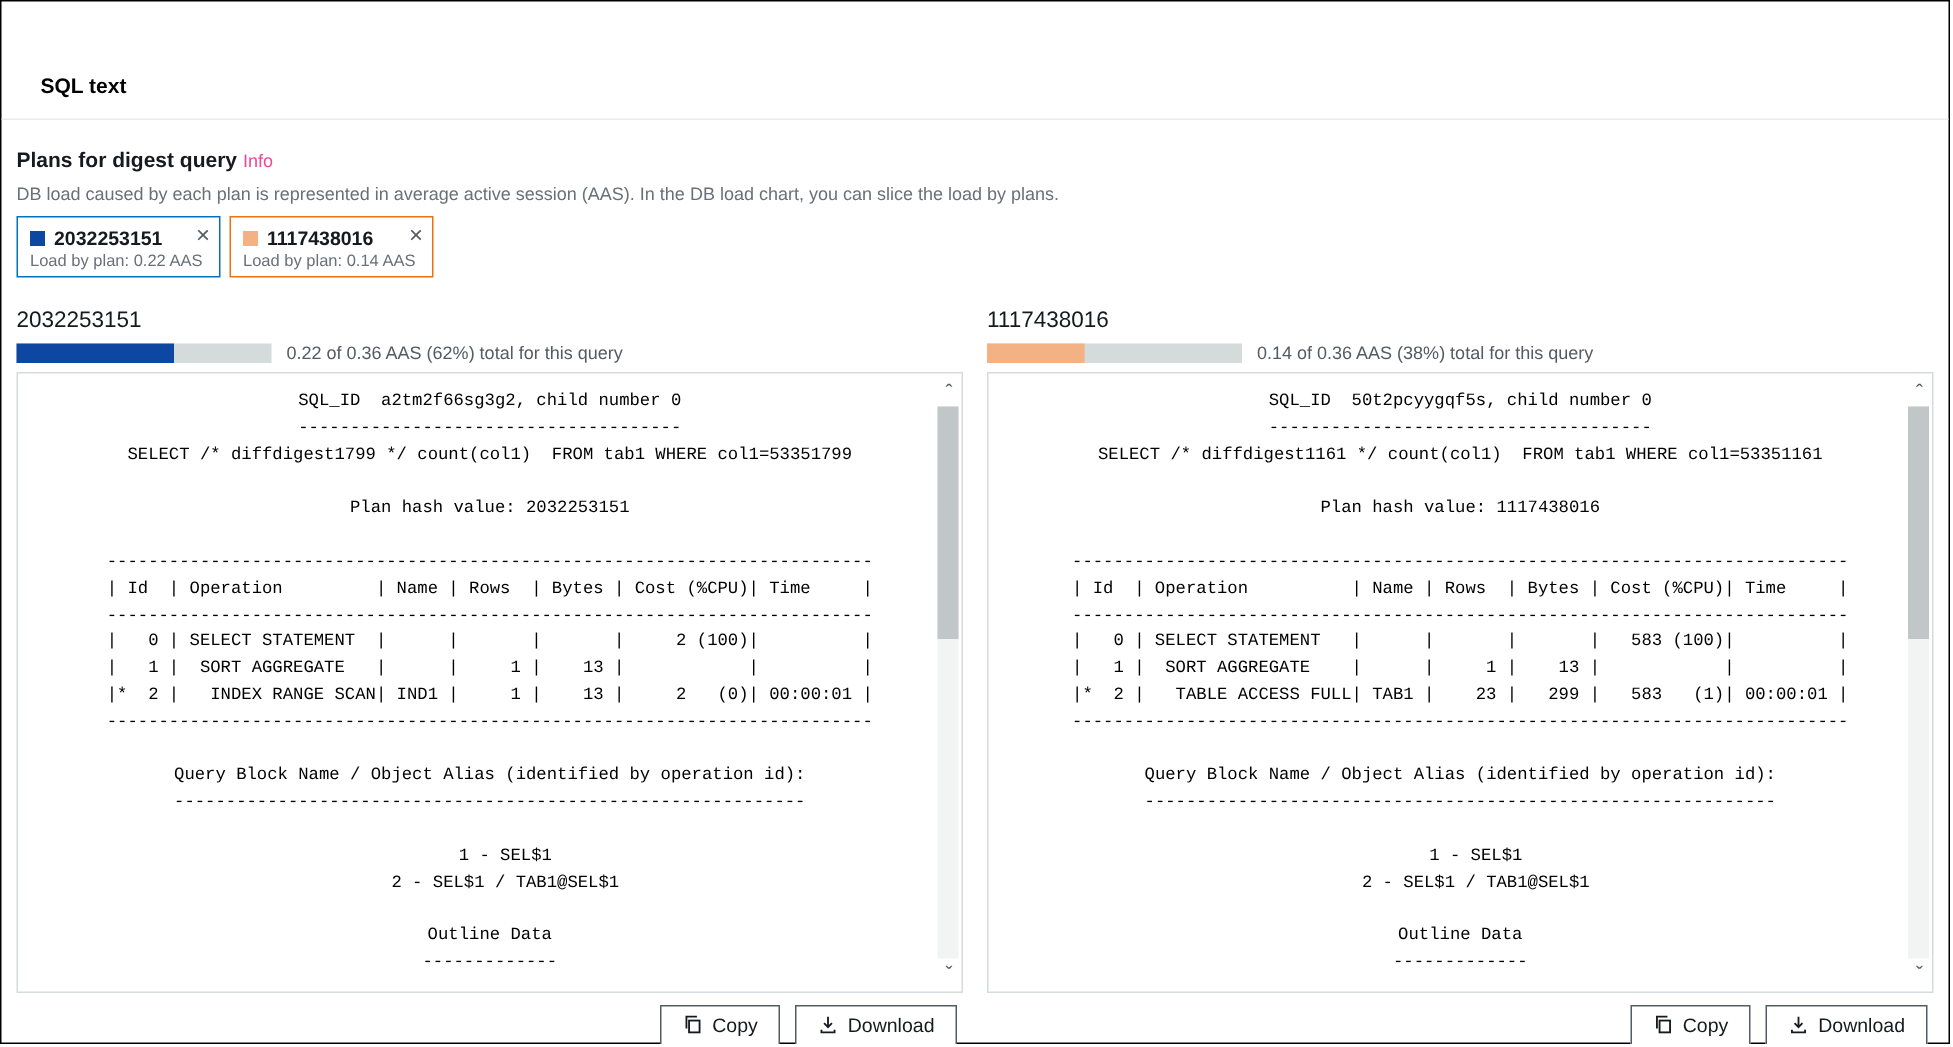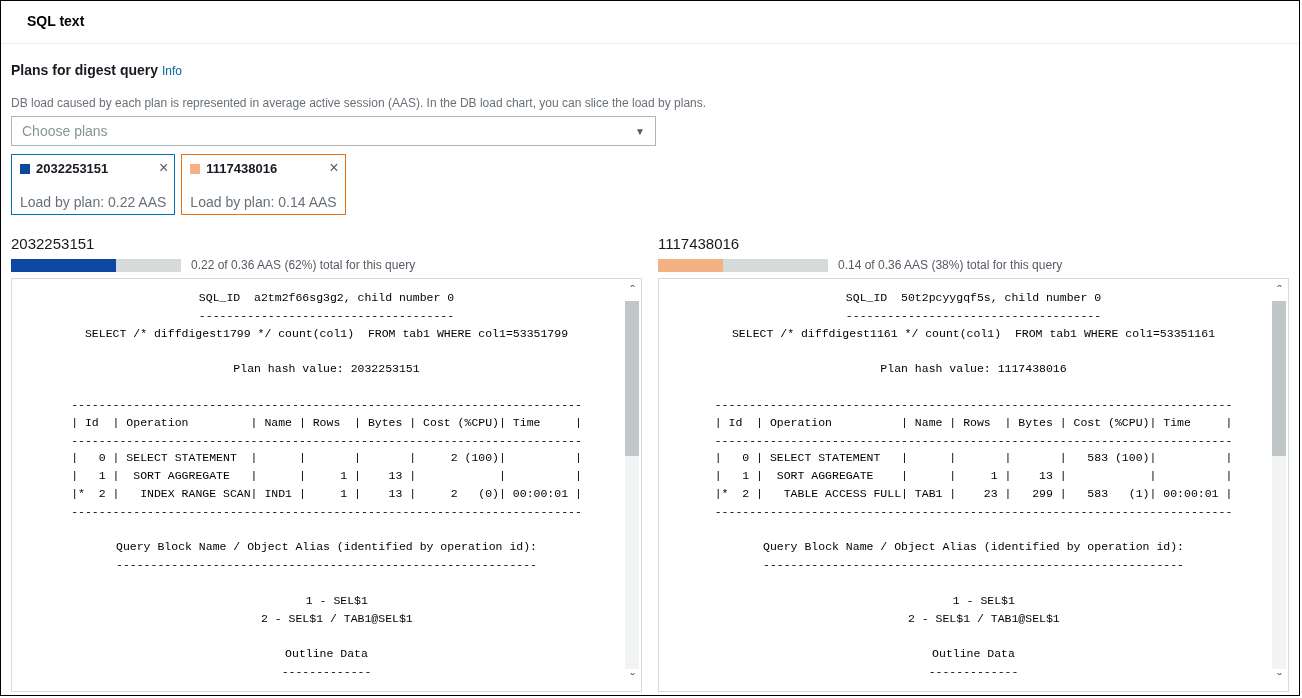--- a/index.html
+++ b/index.html
@@ -1,38 +1,38 @@
 <!DOCTYPE html>
 <html><head>
   <meta charset="utf-8">
   <style>
     * { box-sizing: border-box; margin: 0; padding: 0; }
     body { font-family: "Amazon Ember", -apple-system, BlinkMacSystemFont, "Segoe UI", Arial, sans-serif; font-size: 14px; color: #16191f; background: #fff; }
     .container { border: 1px solid #000; width: 1300px; height: 696px; position: relative; }
     .tabs { display: flex; padding: 0 10px; border-bottom: 1px solid #eaeded; }
-    .tab { padding: 12px 16px; cursor: pointer; border-bottom: 2px solid transparent; color: #545b64; font-weight: 400; }
+    .tab { padding: 12px 16px; cursor: pointer; border-bottom: 2px solid transparent; color: #545b64; font-weight: 400; margin-top: 36px; }
     .tab.active { border-bottom-color: #ec7211; color: #ec7211; font-weight: 700; }
     .tab.active .tab-sub { font-style: italic; font-weight: 400; }
     .tab-first { color: #000; font-weight: 700; }
     .content { padding: 18px 10px 10px; }
     .section-title { font-size: 14px; font-weight: 700; }
-    .info-link { color: #0369a1; font-weight: 400; font-size: 12px; cursor: pointer; }
-    .desc { color: #687078; font-size: 12px; margin-top: 18px; }
+    .info-link { color: #ec4899; font-weight: 400; font-size: 12px; cursor: pointer; }
+    .desc { color: #687078; font-size: 12px; margin-top: 8px; }
     .select { margin-top: 6px; width: 645px; border: 1px solid #aab7b8; padding: 6px 10px; color: #879596; display:flex; justify-content:space-between; align-items:center; background:#fff; cursor:pointer; }
     .select .caret { font-size: 10px; color: #545b64; }
     .chips { display: flex; gap: 6px; margin-top: 8px; }
     .chip { border: 1px solid; padding: 6px 8px 4px; display:flex; flex-direction:column; min-width: 136px; position: relative; }
     .chip-blue { border-color: #0073bb; }
     .chip-orange { border-color: #ec7211; }
     .chip-head { display:flex; align-items:center; gap:6px; font-weight:700; font-size:13px; }
     .sw { width:10px; height:10px; display:inline-block; }
     .sw-blue { background:#0d47a1; }
     .sw-orange { background:#f4b183; }
     .chip-x { position:absolute; top:6px; right:6px; color:#545b64; font-size:16px; line-height:14px; cursor:pointer; }
-    .chip-sub { font-size:14px; color:#687078; margin-top:18px; }
+    .chip-sub { font-size:11px; color:#687078; margin-top:2px; }
     .hint { color:#687078; font-size:13px; margin-top:8px; }
     .panels { display:flex; gap:16px; margin-top:20px; }
     .panel { flex:1; display:flex; flex-direction:column; }
     .panel-title { font-weight:400; font-size:15px; margin-bottom:6px; }
     .bar-row { display:flex; align-items:flex-end; gap:10px; margin-bottom:6px; }
     .bar { flex:0 0 170px; height:13px; background:#d5dbdb; position:relative; }
     .bar-fill { position:absolute; left:0; top:0; height:100%; }
     .bar-fill-blue { background:#0d47a1; width:62%; }
     .bar-fill-orange { background:#f4b183; width:38%; }
     .bar-text { font-size:12px; color:#545b64; }
@@ -55,24 +55,20 @@
     <div class="tab tab-first">SQL text</div>
   </div>
 
   <div class="content">
     <div>
       <span class="section-title">Plans for digest query</span>
       <span class="info-link">Info</span>
     </div>
     <div class="desc">DB load caused by each plan is represented in average active session (AAS). In the DB load chart, you can slice the load by plans.</div>
 
-    <div class="select">
-      <span>Choose plans</span>
-      <span class="caret">▼</span>
-    </div>
 
     <div class="chips">
       <div class="chip chip-blue">
         <div class="chip-head">
           <span class="sw sw-blue"></span>
           <span>2032253151</span>
         </div>
         <span class="chip-x">×</span>
         <div class="chip-sub">Load by plan: 0.22 AAS</div>
       </div>

